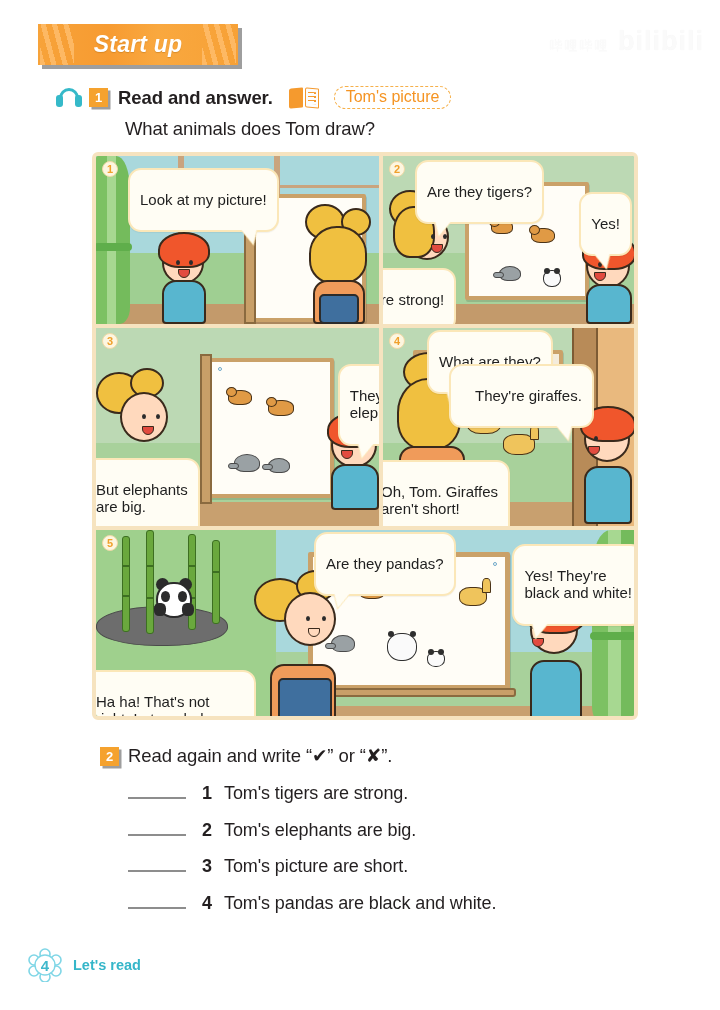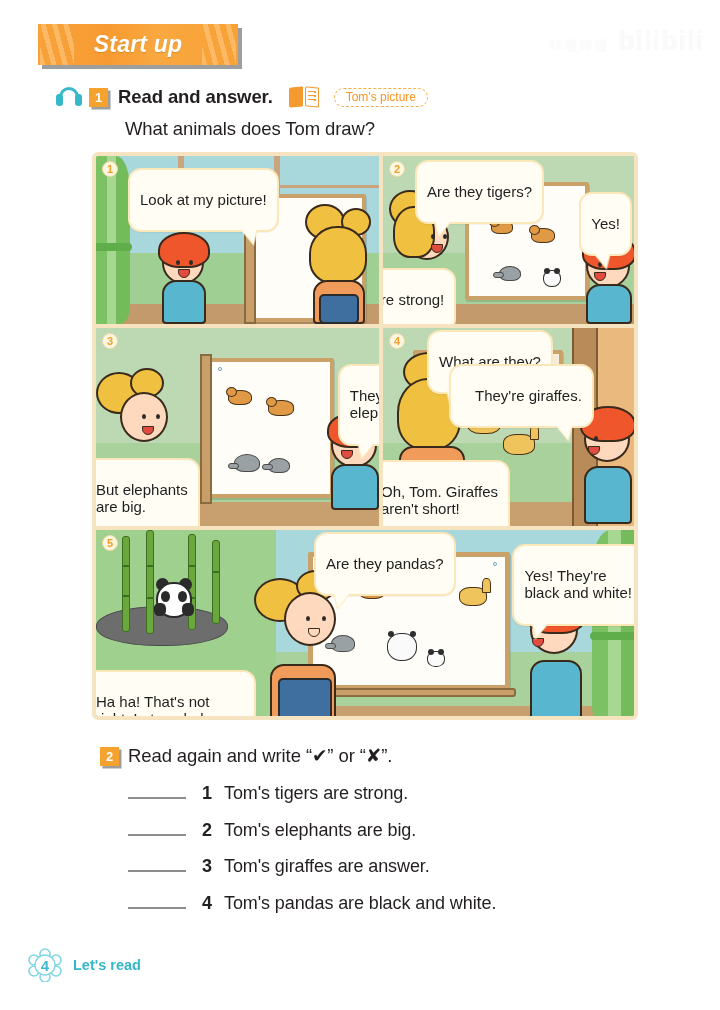--- a/index.html
+++ b/index.html
@@ -78,21 +78,21 @@
   .book-icon .half.r::after {
     content:""; position:absolute; left:2px; top:3px; right:2px; height:12px;
     background: repeating-linear-gradient(180deg, #f59a2e 0 1.3px, transparent 1.3px 4px);
   }
 
   .tag-pill {
     margin-left: 8px;
     border: 1.6px dashed #f6b04a;
     border-radius: 12px;
     padding: 1px 11px 2px;
-    color: #f59423; font-size: 12px; font-weight: 500;
+    color: #f59423; font-size: 16px; font-weight: 500;
     background: #fff;
   }
   .subtitle {
     position: absolute; left: 125px; top: 118px;
     font-size: 18.5px; color: #231f20; letter-spacing: -.1px;
   }
 
   
   .comic {
     position: absolute; left: 92px; top: 152px;
@@ -548,21 +548,21 @@
       <span class="qt">Tom's tigers are strong.</span>
     </div>
     <div class="qrow">
       <span class="blank"></span>
       <span class="qn">2</span>
       <span class="qt">Tom's elephants are big.</span>
     </div>
     <div class="qrow">
       <span class="blank"></span>
       <span class="qn">3</span>
-      <span class="qt">Tom's giraffes are answer.</span>
+      <span class="qt">Tom's picture are short.</span>
     </div>
     <div class="qrow">
       <span class="blank"></span>
       <span class="qn">4</span>
       <span class="qt">Tom's pandas are black and white.</span>
     </div>
   </div>
 
   <div class="footer">
     <div class="flower">

